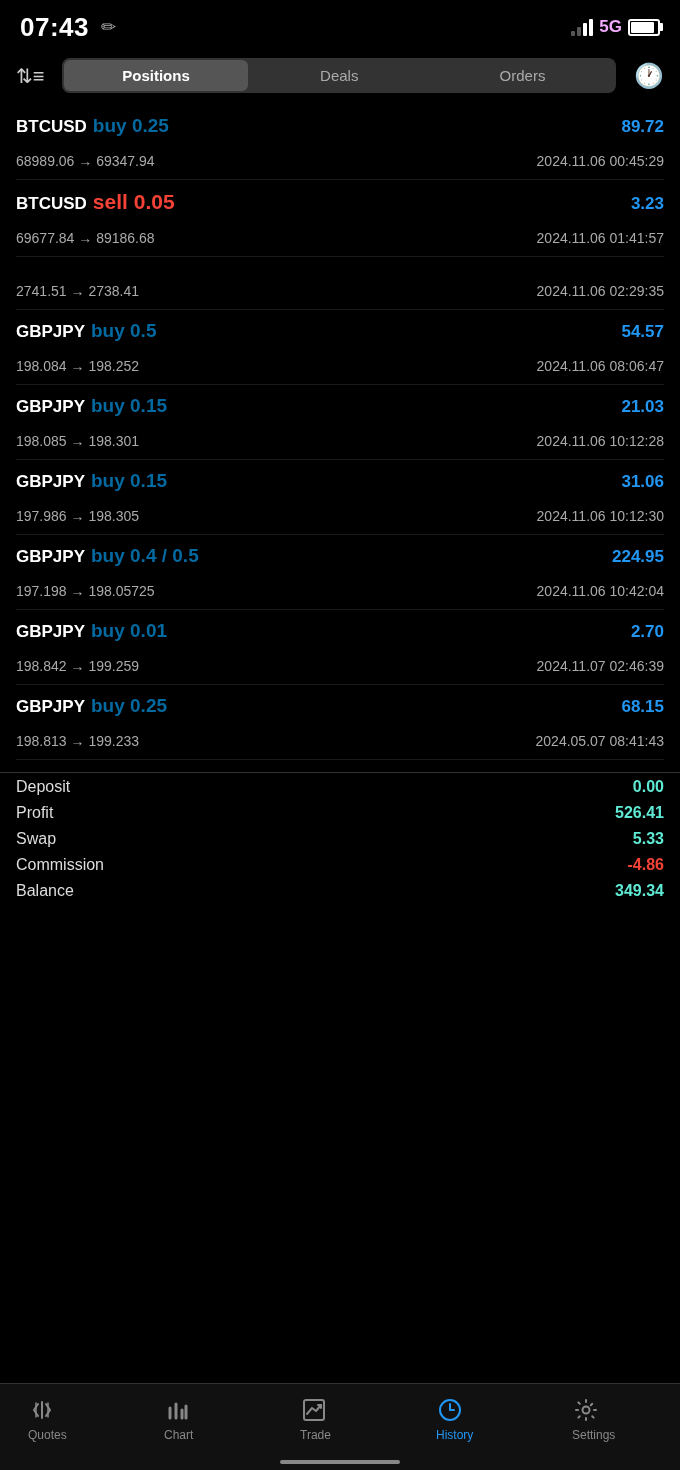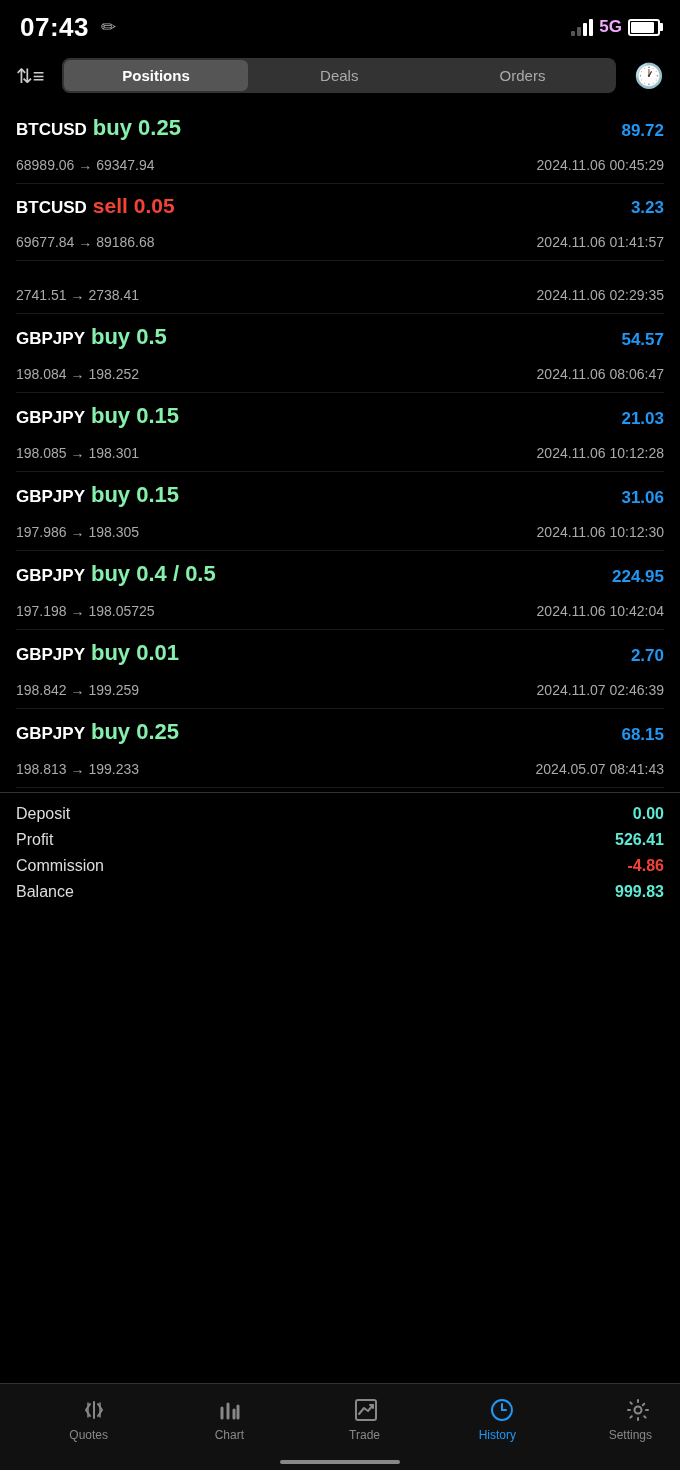--- a/index.html
+++ b/index.html
@@ -132,23 +132,23 @@
       display: flex;
       justify-content: space-between;
       align-items: flex-end;
     }
     .trade-pair {
       font-size: 17px;
       font-weight: 600;
       color: #fff;
     }
     .trade-action-buy {
-      font-size: 22px;
-      font-weight: 600;
-      color: #86efac;
+      font-size: 19px;
+      font-weight: 600;
+      color: #0369a1;
     }
     .trade-action-sell {
       font-size: 21px;
       font-weight: 600;
       color: #f44336;
     }
     .trade-profit {
       font-size: 17px;
       font-weight: 600;
       color: #2196F3;
@@ -159,23 +159,23 @@
       margin-top: 16px;
     }
     .trade-datetime {
       font-size: 14px;
       color: #aaa;
       text-align: right;
     }
 
     
     .summary-section {
-      padding: 8px 16px 8px 16px;
+      padding: 1px 16px 8px 16px;
       border-top: 1px solid #333;
-      margin-top: 4px;
+      margin-top: 12px;
       text-align: right;
     }
     .summary-row {
       display: flex;
       justify-content: space-between;
       padding: 4px 0;
     }
     .summary-label {
       font-size: 16px;
       color: #ddd;
@@ -199,21 +199,21 @@
       background: #111;
       border-top: 1px solid #333;
       display: flex;
       justify-content: space-around;
       align-items: center;
       padding: 12px 0 28px 0;
     }
     .bottom-nav-item {
       display: flex;
       flex-direction: column;
-      align-items: flex-end;
+      align-items: flex-start;
       gap: 4px;
       cursor: pointer;
       min-width: 80px;
     }
     .bottom-nav-label {
       font-size: 12px;
       color: #888;
     }
     .bottom-nav-label.active {
       color: #2196F3;
@@ -396,26 +396,30 @@
 <div class="summary-section">
   <div class="summary-row">
     <span class="summary-label">Deposit</span>
     <span class="summary-value">0.00</span>
   </div>
   <div class="summary-row">
     <span class="summary-label">Profit</span>
     <span class="summary-value">526.41</span>
   </div>
   <div class="summary-row">
+    <span class="summary-label">Swap</span>
+    <span class="summary-value">5.33</span>
+  </div>
+  <div class="summary-row">
     <span class="summary-label">Commission</span>
     <span class="summary-value negative">-4.86</span>
   </div>
   <div class="summary-row">
     <span class="summary-label">Balance</span>
-    <span class="summary-value">999.83</span>
+    <span class="summary-value">349.34</span>
   </div>
 </div>
 
 <div style="height: 200px;"></div>
 
 <div class="bottom-nav">
 
   <div class="bottom-nav-item">
     <svg width="28" height="28" viewBox="0 0 28 28" fill="none" xmlns="http://www.w3.org/2000/svg">
       <path d="M10 8L6 14L10 20M18 8L22 14L18 20" stroke="#888" stroke-width="2" stroke-linecap="round" stroke-linejoin="round"></path>

